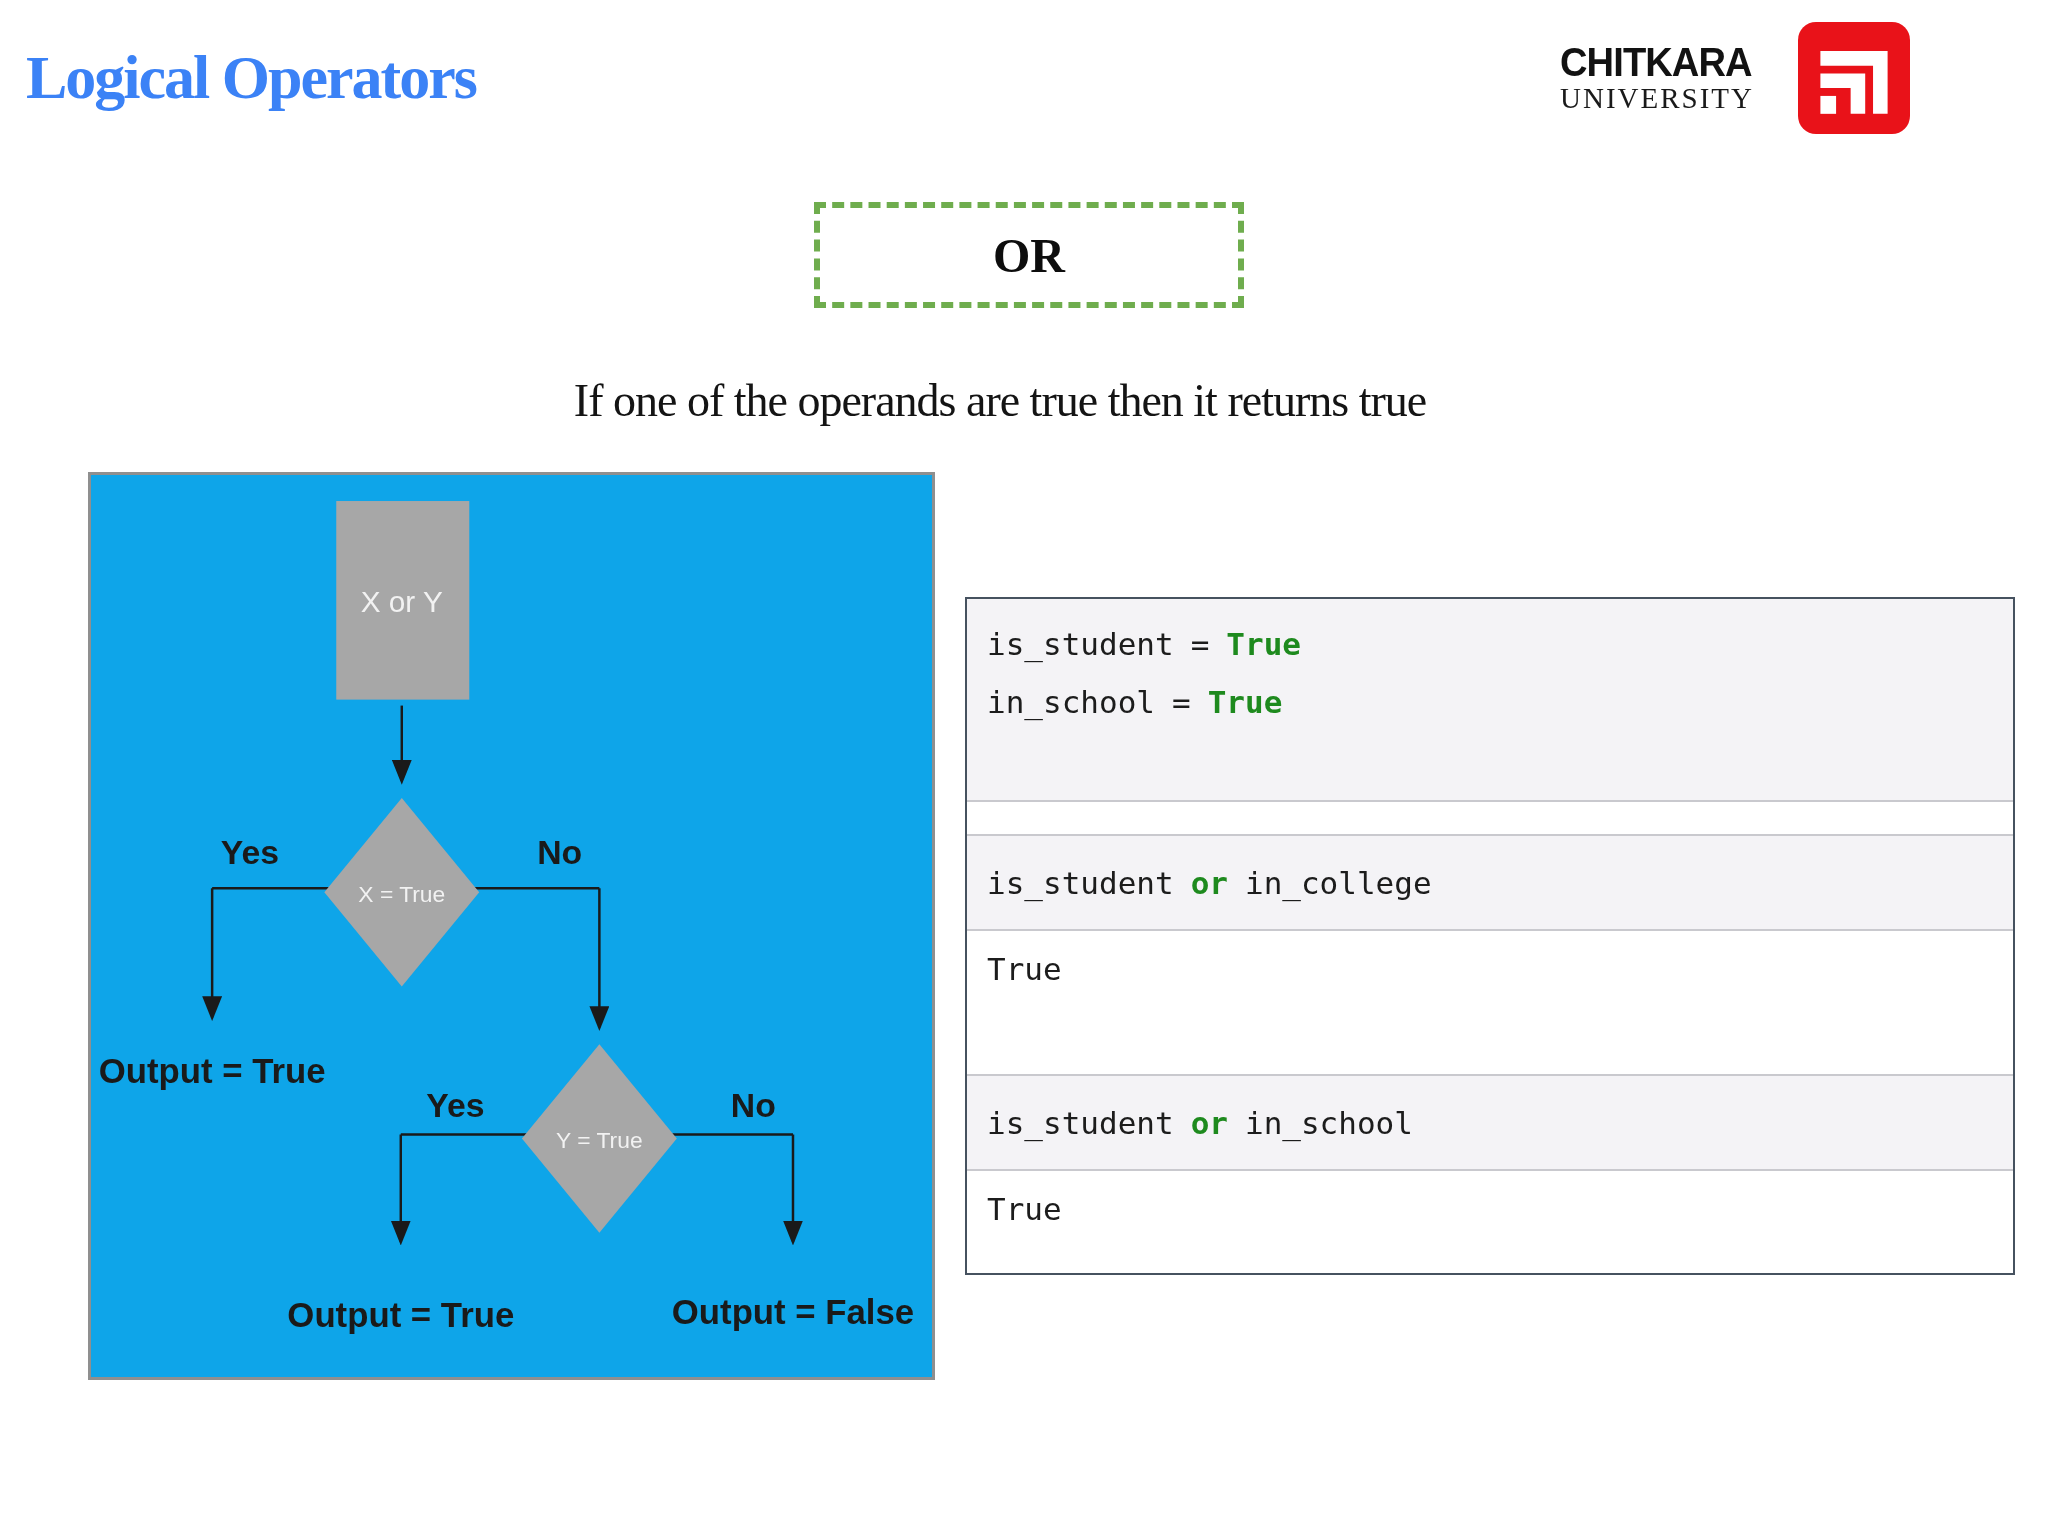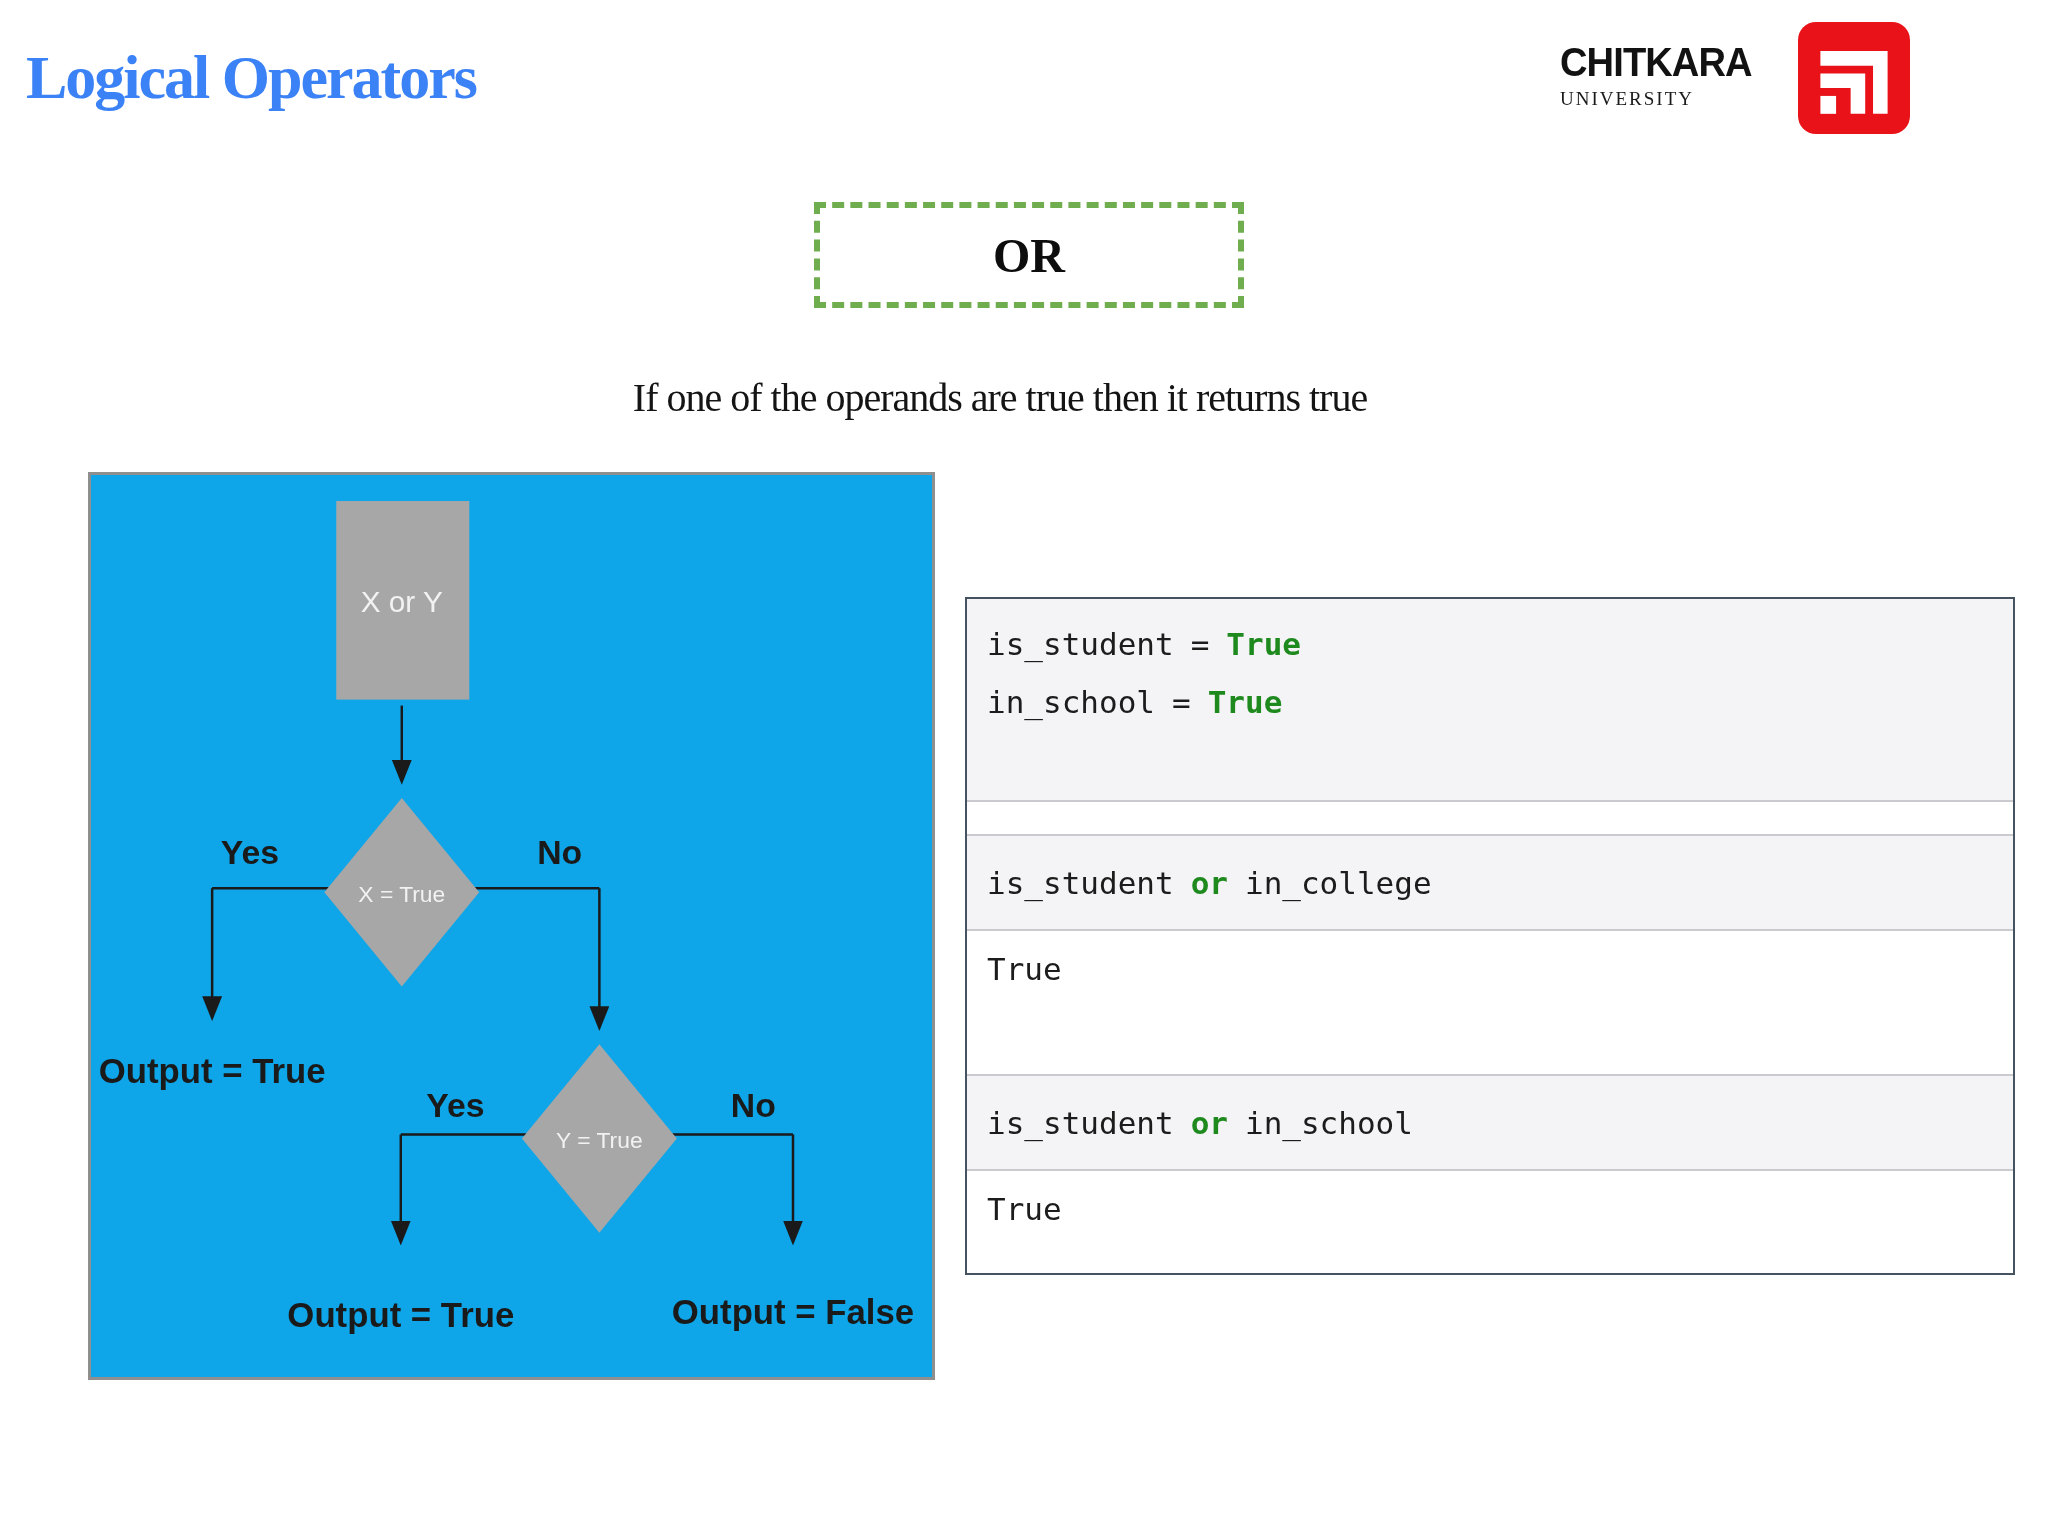--- a/index.html
+++ b/index.html
@@ -26,21 +26,21 @@
   }
   .logo-text{width:212px;margin-top:20px;}
   .logo-name{
     font-family:"Liberation Sans",sans-serif;font-weight:bold;
     font-size:41px;letter-spacing:-1px;color:#121212;line-height:40px;
     transform:scaleX(0.93);transform-origin:left;
     white-space:nowrap;
   }
   .logo-subname{
     font-family:"Liberation Serif",serif;
-    font-size:19px;letter-spacing:2px;color:#1a1a1a;line-height:33px;
+    font-size:29px;letter-spacing:2px;color:#1a1a1a;line-height:33px;
     white-space:nowrap;
   }
   .logo-mark{width:112px;height:112px;margin-left:26px;flex:none;}
 
   
   .or-box{
     position:absolute;left:814px;top:202px;width:430px;height:106px;
     border:6px dashed #6fad4e;
     display:flex;align-items:center;justify-content:center;
     background:#ffffff;
@@ -48,21 +48,21 @@
   .or-label{
     font-family:"Liberation Serif",serif;font-weight:bold;
     font-size:48px;color:#0d0d0d;
   }
 
   
   .subtitle{
     position:absolute;left:0;top:374px;width:2000px;
     text-align:center;
     font-family:"Liberation Serif",serif;
-    font-size:40px;color:#141414;letter-spacing:-1px;
+    font-size:46px;color:#141414;letter-spacing:-1px;
     white-space:nowrap;
   }
 
   
   .flowchart{
     position:absolute;left:88px;top:472px;width:847px;height:908px;
     border:3px solid #8f8f8f;background:#0ea5e9;
   }
   .flowchart svg{display:block;width:100%;height:100%;}
   .fc-line{stroke:#1a1a1a;stroke-width:2.5;fill:none;}

